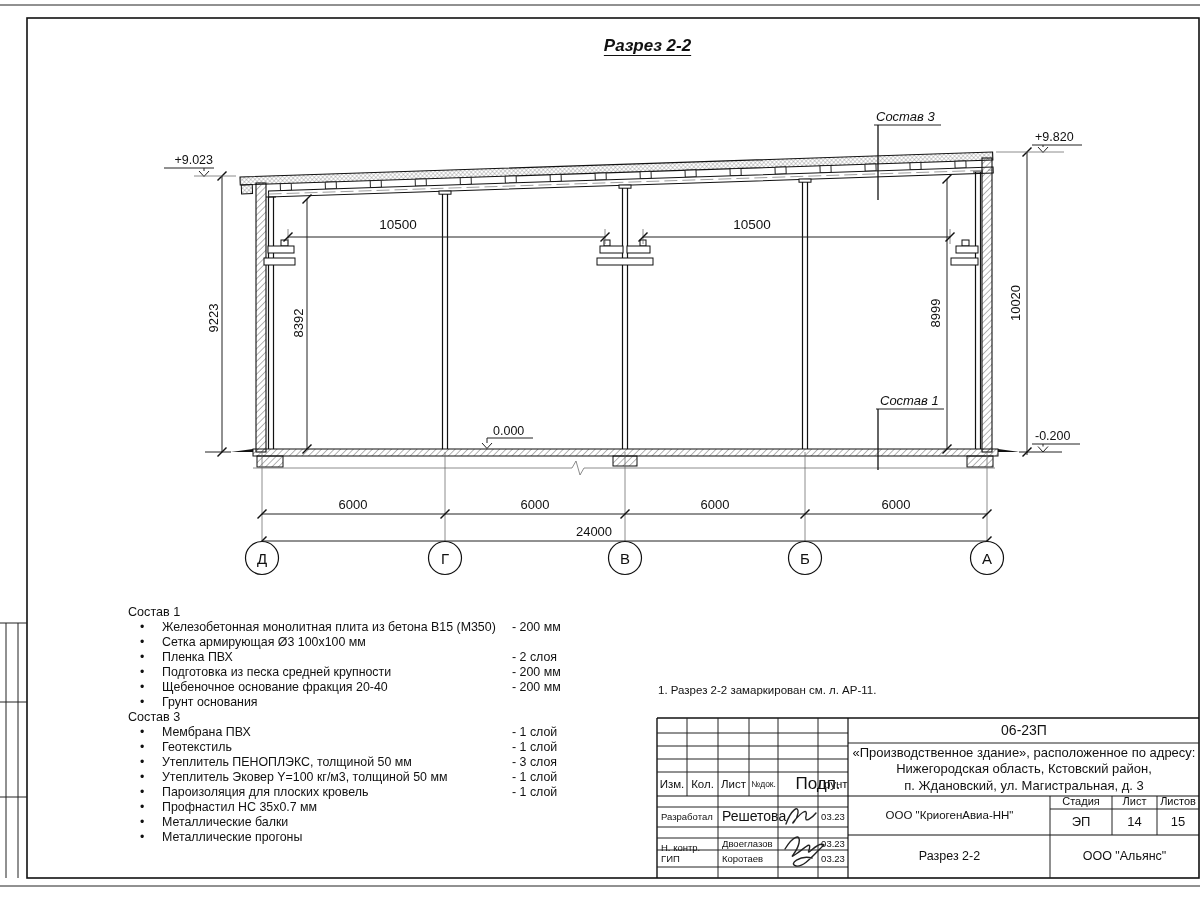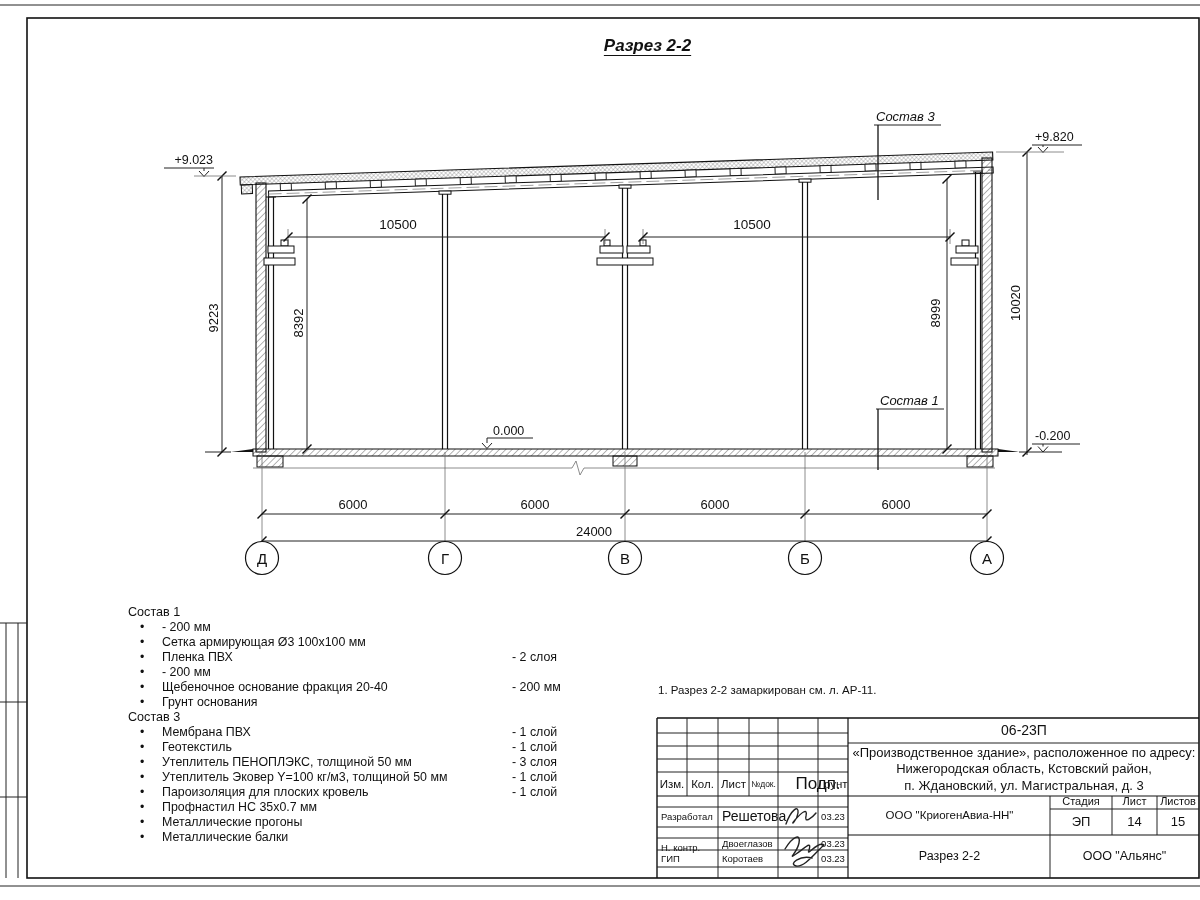--- a/index.html
+++ b/index.html
@@ -251,34 +251,36 @@
     <path class="sig" d="M785 849 C793 836 801 833 799 843 C797 853 787 860 796 854 C805 848 812 840 809 850 C806 858 818 840 824 845 C816 852 804 868 796 866 C788 864 800 855 812 858"></path>
   </g>
 </svg>
 
 <div class="abs vtitle" style="left:540px;top:36px;width:215px;text-align:center">Разрез 2-2</div>
 
 <div class="abs lists" style="left:128px;top:605px;width:440px">
   <div class="lh">Состав 1</div>
   <div class="row">
         <span class="bullet"></span>
+        <span class="itxt">Железобетонная монолитная плита из бетона В15 (М350)</span>
         <span class="ival">- 200 мм</span>
       </div>
   <div class="row">
         <span class="bullet"></span>
         <span class="itxt">Сетка армирующая Ø3 100x100 мм</span>
         <span class="ival"></span>
       </div>
   <div class="row">
         <span class="bullet"></span>
         <span class="itxt">Пленка ПВХ</span>
         <span class="ival">- 2 слоя</span>
       </div>
   <div class="row">
         <span class="bullet"></span>
+        <span class="itxt">Подготовка из песка средней крупности</span>
         <span class="ival">- 200 мм</span>
       </div>
   <div class="row">
         <span class="bullet"></span>
         <span class="itxt">Щебеночное основание фракция 20-40</span>
         <span class="ival">- 200 мм</span>
       </div>
   <div class="row">
         <span class="bullet"></span>
         <span class="itxt">Грунт основания</span>
@@ -310,26 +312,26 @@
         <span class="itxt">Пароизоляция для плоских кровель</span>
         <span class="ival">- 1 слой</span>
       </div>
   <div class="row">
         <span class="bullet"></span>
         <span class="itxt">Профнастил НС 35x0.7 мм</span>
         <span class="ival"></span>
       </div>
   <div class="row">
         <span class="bullet"></span>
+        <span class="itxt">Металлические балки</span>
+        <span class="ival"></span>
+      </div>
+  <div class="row">
+        <span class="bullet"></span>
         <span class="itxt">Металлические прогоны</span>
-        <span class="ival"></span>
-      </div>
-  <div class="row">
-        <span class="bullet"></span>
-        <span class="itxt">Металлические балки</span>
         <span class="ival"></span>
       </div>
 </div>
 
 <div class="abs note" style="left:658px;top:684px">1. Разрез 2-2 замаркирован см. л. АР-11.</div>
 
 <div>
   <div class="tb" style="left:849px;top:719px;width:350px;height:23px;font-size:14px">06-23П</div>
   <div class="tb" style="left:849px;top:744px;width:350px;height:51px;font-size:13px;flex-direction:column">
     <div>«Производственное здание», расположенное по адресу:</div>

